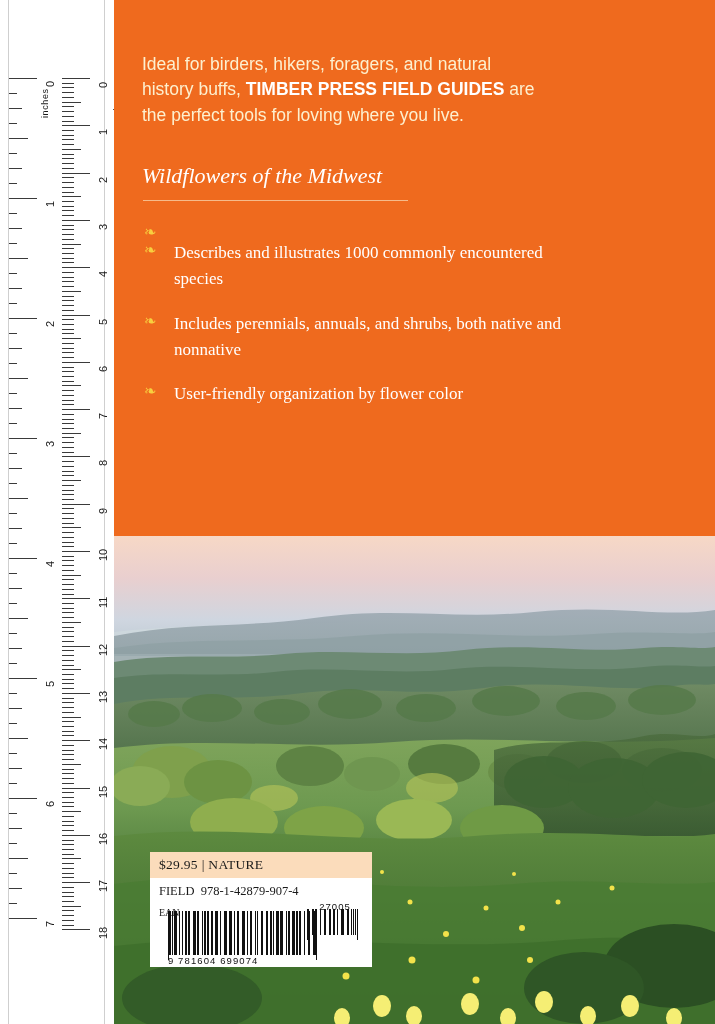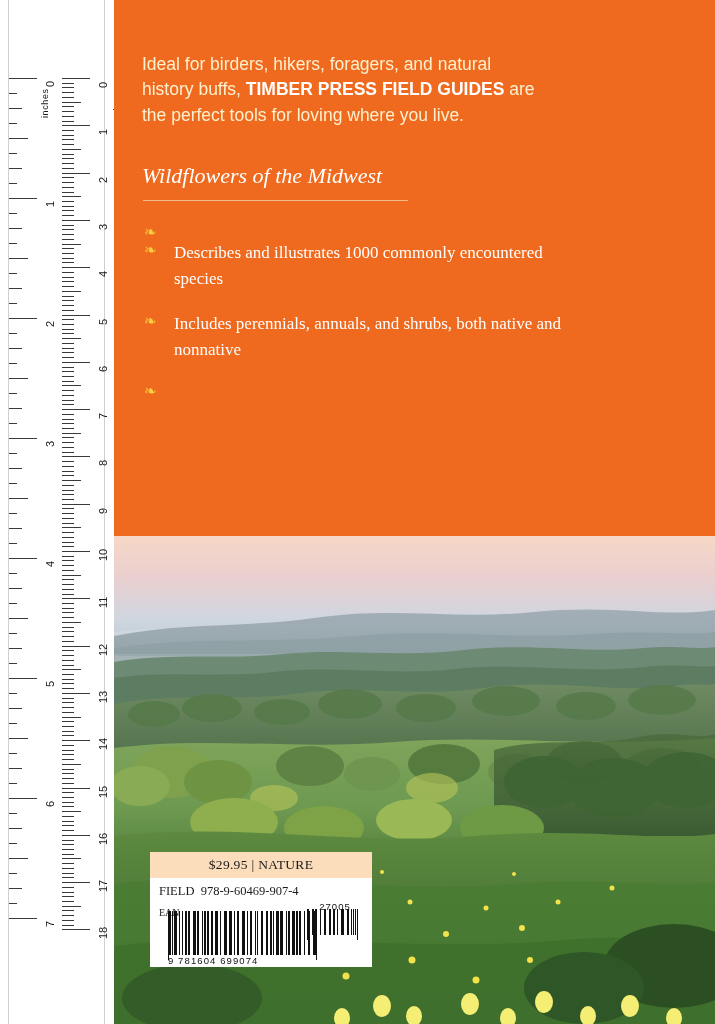--- a/index.html
+++ b/index.html
@@ -163,21 +163,20 @@
     width: 222px;
     background: #ffffff;
   }
   #price-row {
     background: #fbdcbb;
     padding: 5px 9px 5px 9px;
     font-family: "Liberation Serif", serif;
     font-size: 13.5px;
     color: #1a1a1a;
     letter-spacing: 0.3px;
-    text-align: center;
   }
   #isbn-row {
     padding: 6px 9px 2px 9px;
     font-family: "Liberation Serif", serif;
     font-size: 12.5px;
     color: #1a1a1a;
   }
   #barcode-area {
     position: relative;
     height: 62px;
@@ -515,20 +514,21 @@
       <div class="bullet">
         <span class="leaf">❧</span>
         <span>Describes and illustrates 1000 commonly encountered species</span>
       </div>
       <div class="bullet">
         <span class="leaf">❧</span>
         <span>Includes perennials, annuals, and shrubs, both native and nonnative</span>
       </div>
       <div class="bullet">
         <span class="leaf">❧</span>
+        <span>User-friendly organization by flower color</span>
       </div>
     </div>
 
   </div>
 
   <div id="photo">
     <svg width="601" height="488" viewBox="0 0 601 488" xmlns="http://www.w3.org/2000/svg" aria-hidden="true">
       <defs>
         <linearGradient id="sky" x1="0" y1="0" x2="0" y2="1">
           <stop offset="0%" stop-color="#f7d8c6"></stop>
@@ -660,21 +660,21 @@
   </div>
 
   <div id="pricebox">
     <div id="price-row">
       <span>$29.95</span>
       <span>|</span>
       <span>NATURE</span>
     </div>
     <div id="isbn-row">
       <span>FIELD</span>
-      &nbsp;<span>978-9-60469-907-4</span>
+      &nbsp;<span>978-1-42879-907-4</span>
     </div>
     <div id="barcode-area">
       <div id="ean-label">EAN</div>
       <div id="bars-main" class="bars" style="left:18px; top:10px; height:44px; width:150px;">
           <div class="bar" style="left: 0px; width: 3px; height: 44px;"></div>
           <div class="bar" style="left: 4px; width: 1px; height: 44px;"></div>
           <div class="bar" style="left: 6px; width: 3px; height: 44px;"></div>
           <div class="bar" style="left: 11px; width: 1px; height: 44px;"></div>
           <div class="bar" style="left: 14px; width: 1px; height: 44px;"></div>
           <div class="bar" style="left: 17px; width: 2px; height: 44px;"></div>

